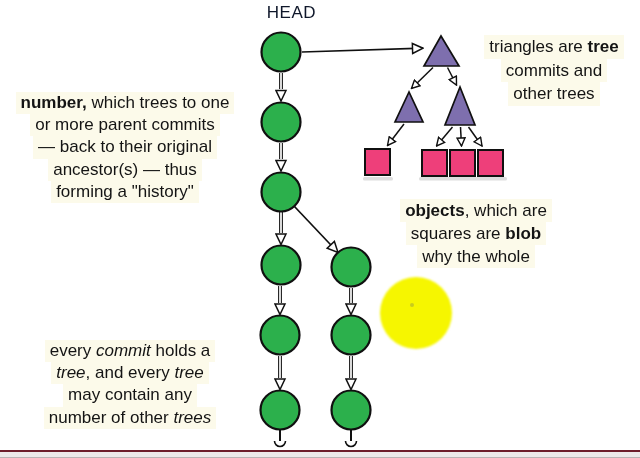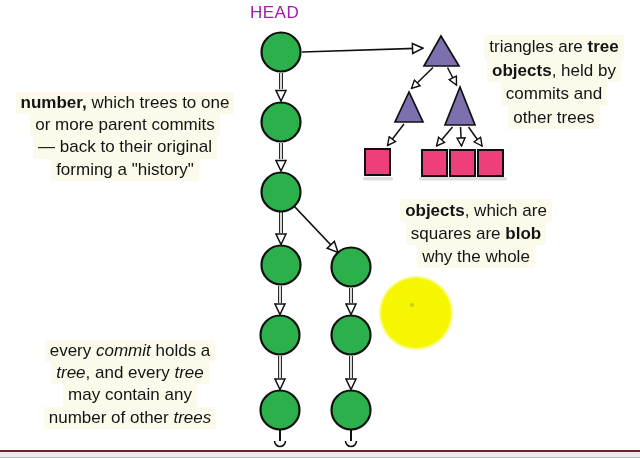--- a/index.html
+++ b/index.html
@@ -1,20 +1,20 @@
 <!DOCTYPE html>
 <html style="--commit-green: #2cb04c; --tree-purple: #7e6fae; --blob-pink: #ee3f7a; --highlight-yellow: #f6f600; --border-maroon: #6d1f2c; --footer-gray: #eceaea; --text-color: #141414;"><head>
 <meta charset="utf-8">
 <style>
   html,body{margin:0;padding:0;background:#fff;}
   .stage{position:relative;width:640px;height:458px;background:#ffffff;overflow:hidden;
          font-family:"Liberation Sans","DejaVu Sans",sans-serif;color:var(--text-color,#141414);}
   svg{position:absolute;left:0;top:0;}
-  .head{position:absolute;left:250px;top:3px;width:66px;text-align:left;
-        font-size:17px;letter-spacing:.5px;color:#a21caf;}
+  .head{position:absolute;left:250px;top:3px;width:66px;text-align:right;
+        font-size:17px;letter-spacing:.5px;color:#0f172a;}
   .note{position:absolute;text-align:center;font-size:17px;color:var(--text-color,#141414);}
   .note .rline{display:table;margin:0 auto;background:rgba(249,245,216,0.55);padding:0 5px;white-space:nowrap;}
   .note b{font-weight:bold;} .note i{font-style:italic;}
   .note-commits{left:0;top:92px;width:250px;line-height:22.2px;}
   .note-leaves{left:15px;top:340px;width:230px;line-height:22.2px;}
   .note-trees{left:468px;top:35px;width:172px;line-height:23.5px;}
   .note-blobs{left:388px;top:199px;width:176px;line-height:23px;}
   .footer-line{position:absolute;left:0;top:450px;width:640px;height:2px;background:var(--border-maroon,#6d1f2c);}
   .footer-strip{position:absolute;left:0;top:452px;width:640px;height:6px;background:var(--footer-gray,#eceaea);
                 border-bottom:1px solid #b9b5b5;box-sizing:border-box;}
@@ -150,31 +150,30 @@
         <b>number,</b>
         <span> which trees to one</span>
       </div>
       <div class="rline">
         <span>or more parent commits</span>
       </div>
       <div class="rline">
         <span>— back to their original</span>
       </div>
       <div class="rline">
+        <span>ancestor(s) — thus</span>
+      </div>
+      <div class="rline">
         <span>forming a "history"</span>
       </div>
     </div>
   <div class="note note-trees">
       <div class="rline">
         <span>triangles are </span>
         <b>tree</b>
-      </div>
-      <div class="rline">
-        <b>objects</b>
-        <span>, held by</span>
       </div>
       <div class="rline">
         <span>commits and</span>
       </div>
       <div class="rline">
         <span>other trees</span>
       </div>
     </div>
   <div class="note note-blobs">
       <div class="rline">

